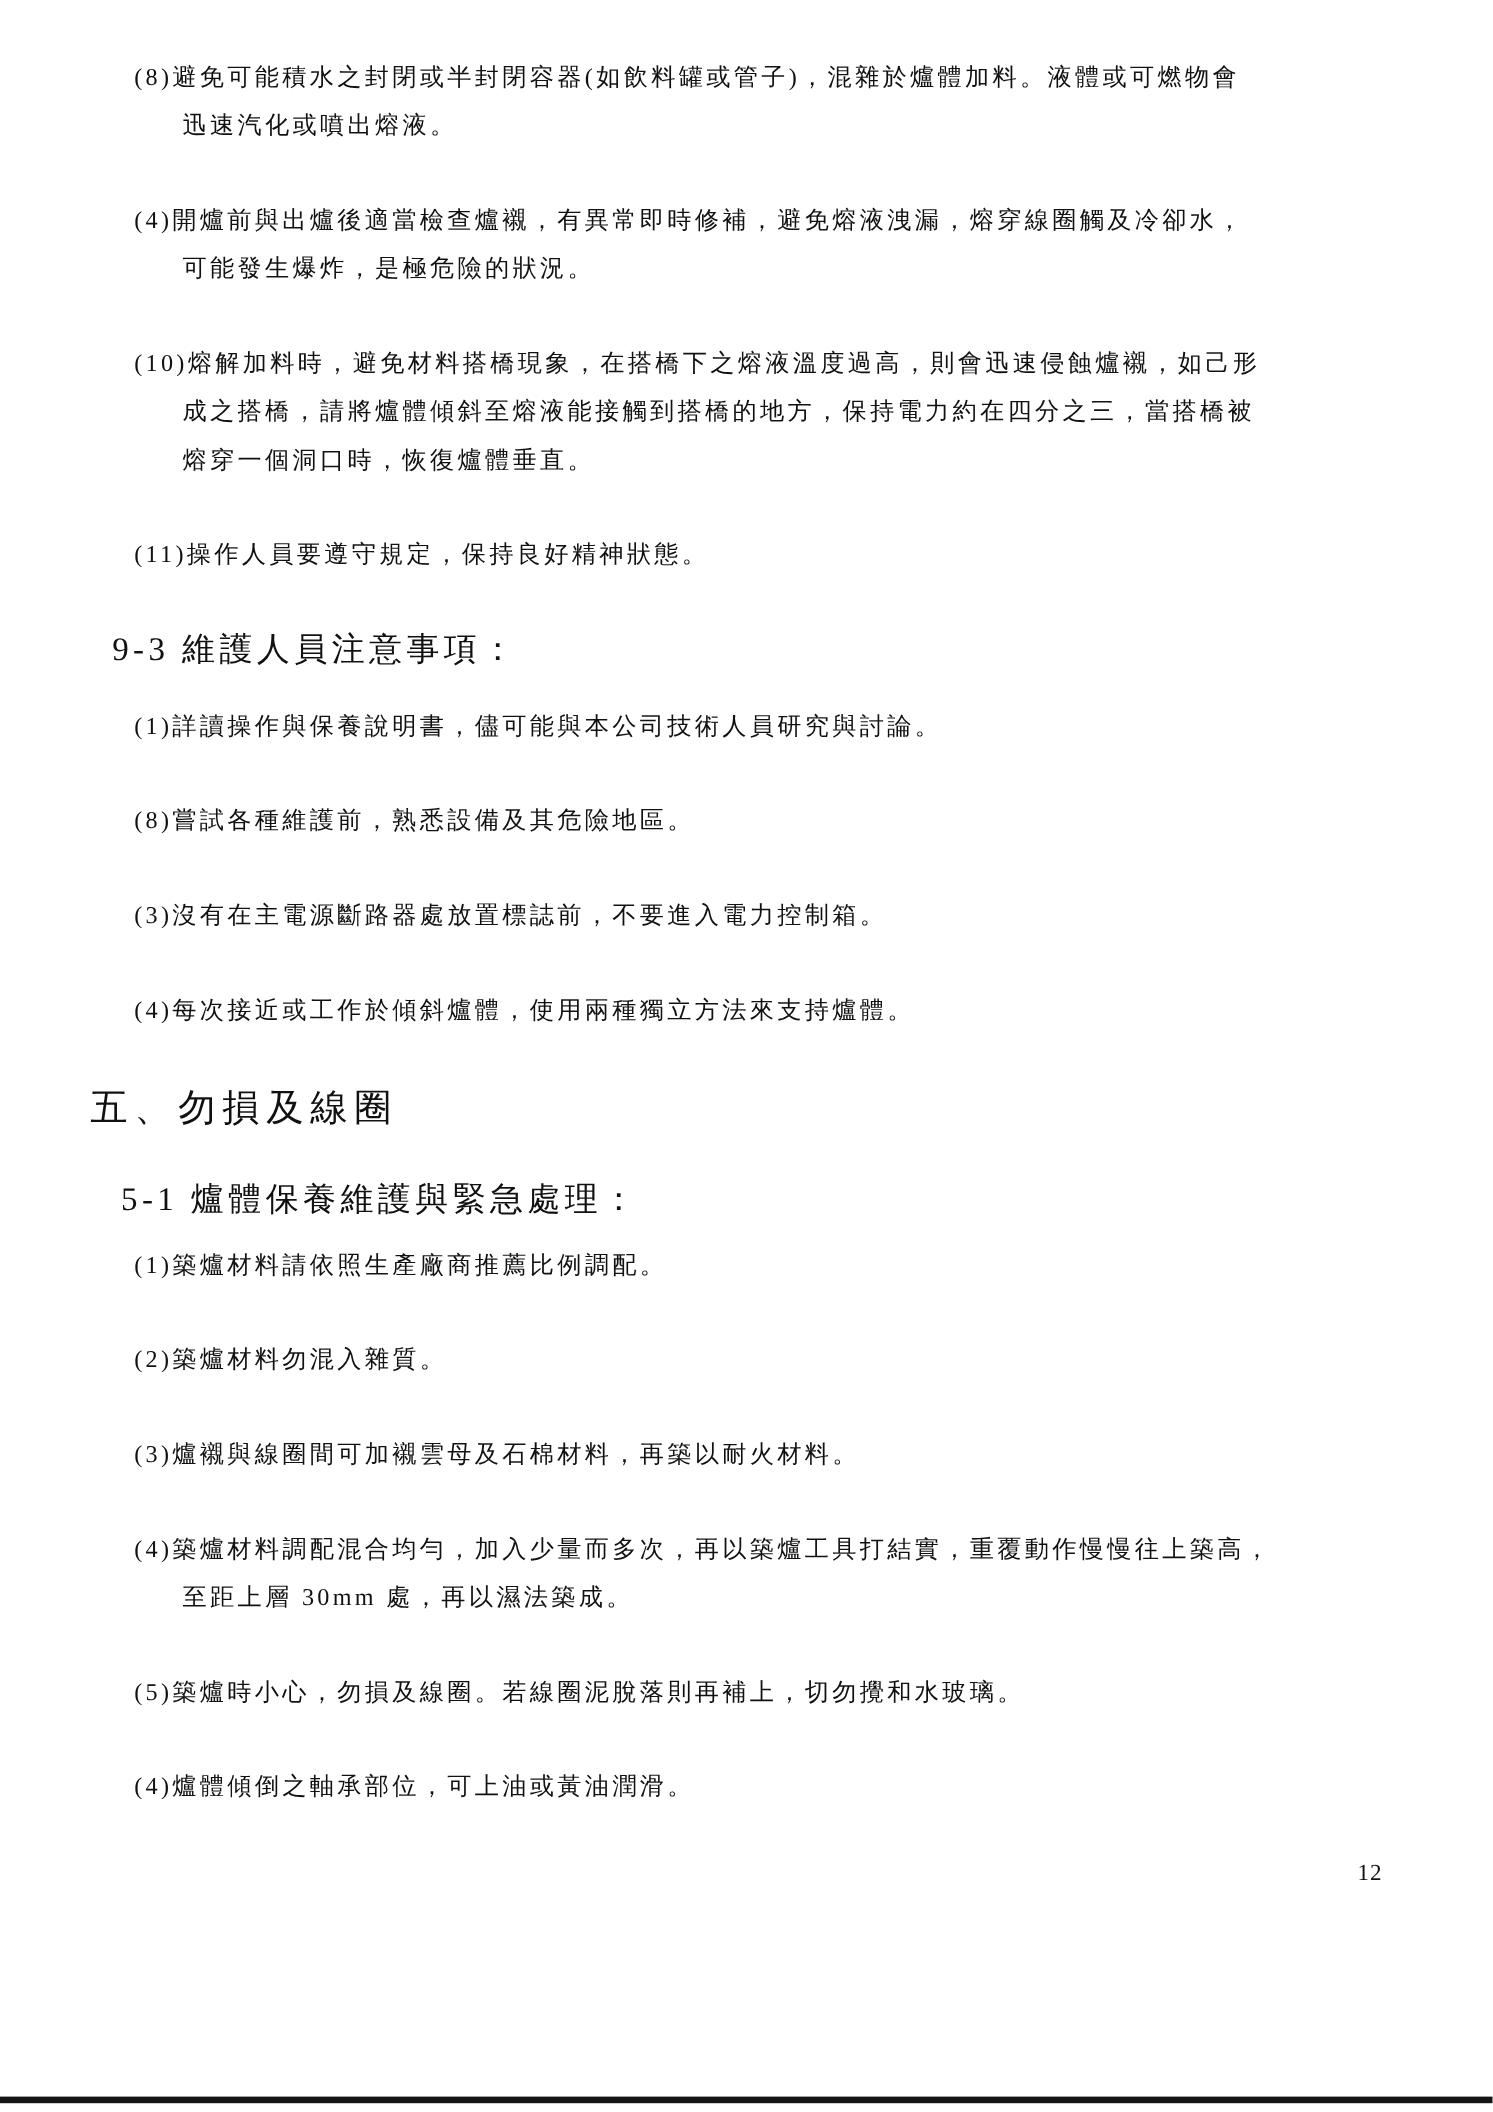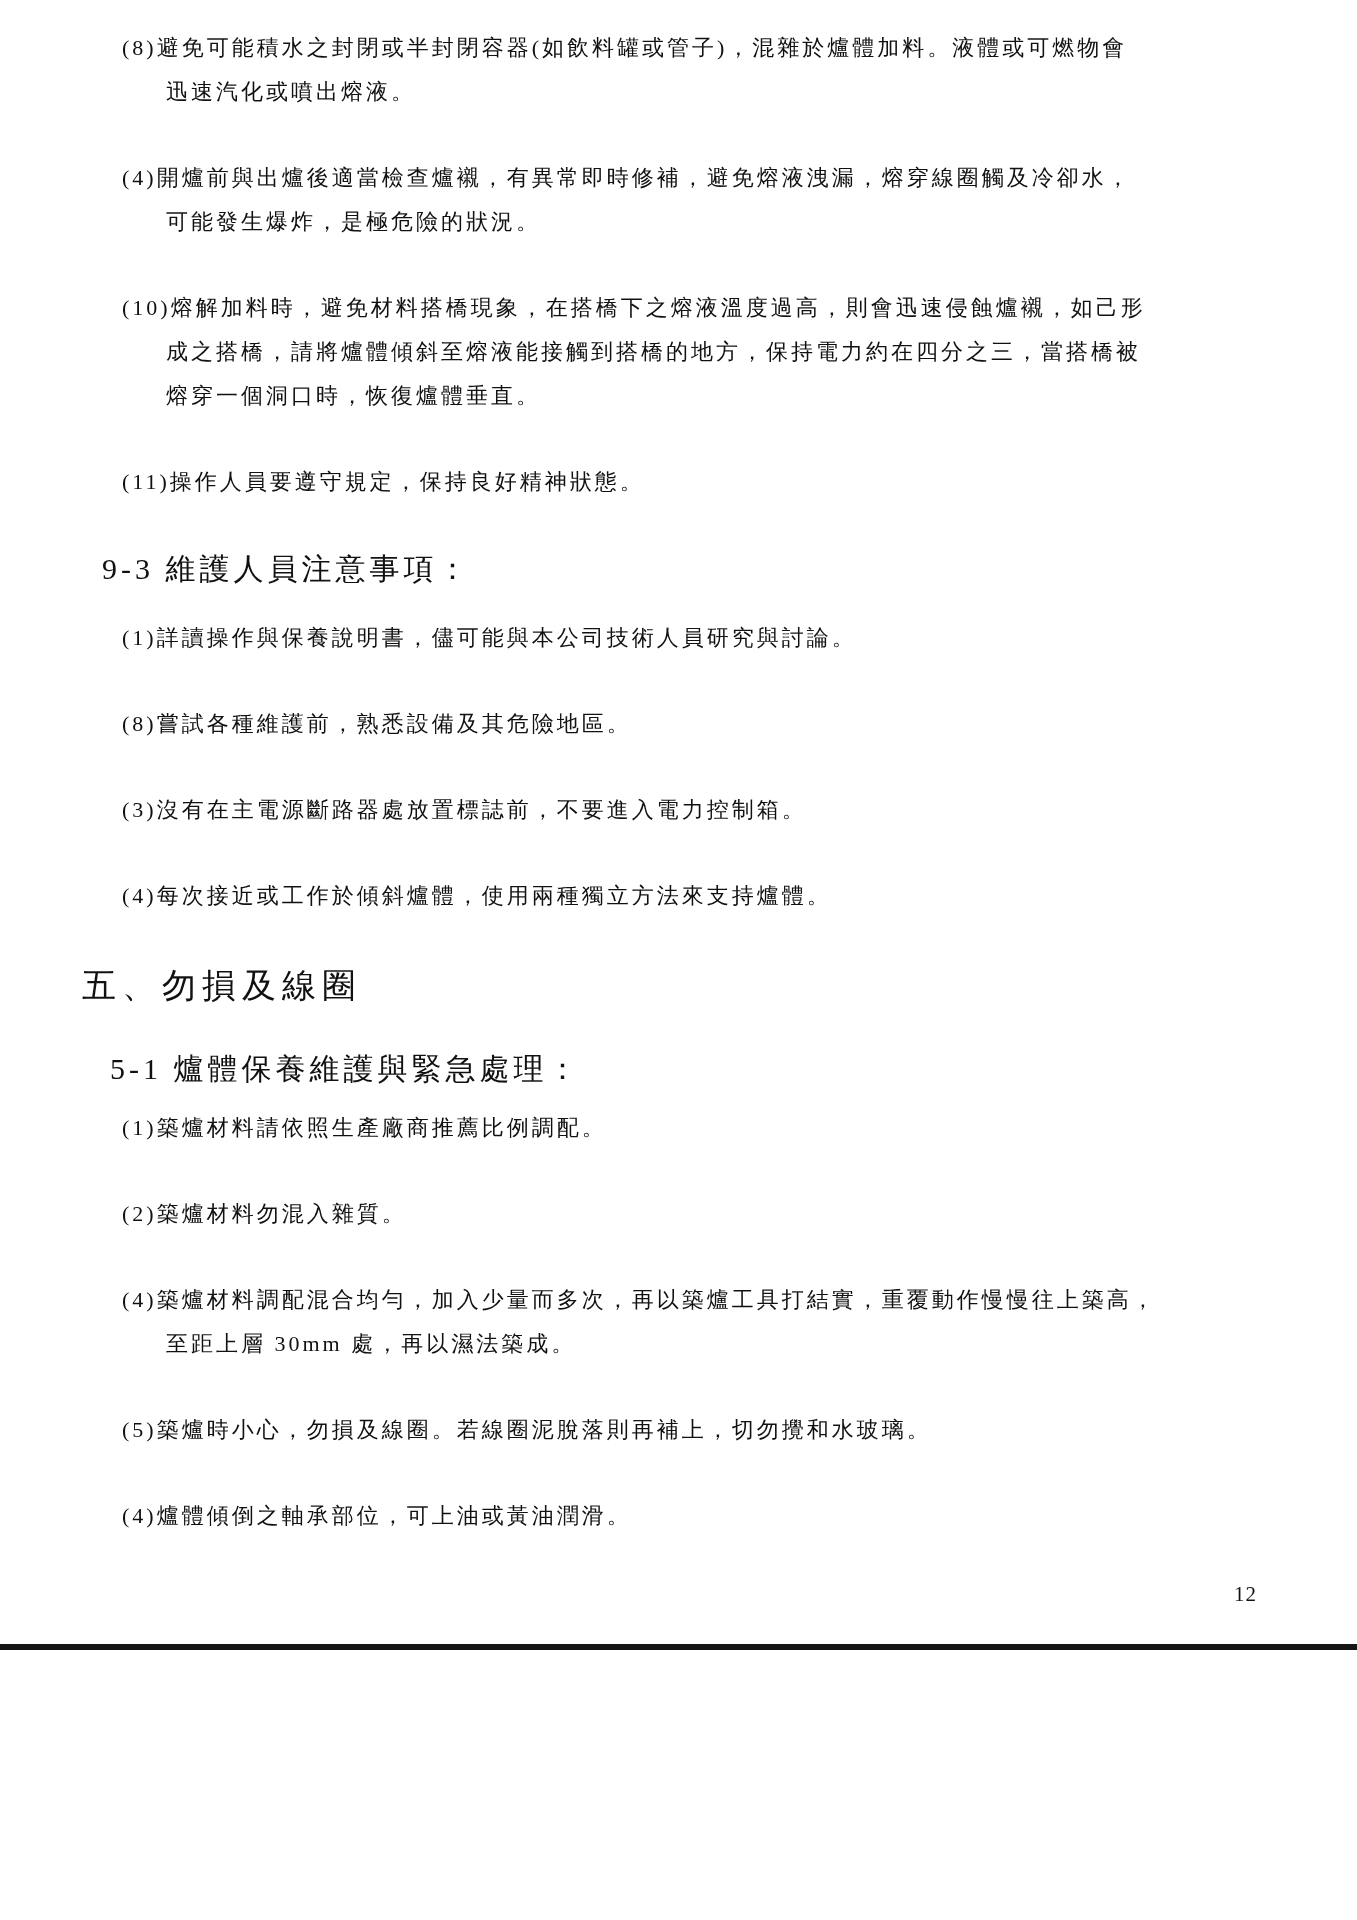--- a/index.html
+++ b/index.html
@@ -11,22 +11,22 @@
     width: 1357px;
     height: 1920px;
     position: relative;
     overflow: hidden;
     font-family: "Liberation Serif", "DejaVu Serif", serif;
     color: #111111;
   }
   .page {
     box-sizing: border-box;
     width: 1357px;
-    height: 1650px;
-    padding: 26px 100px 0 122px;
+    height: 1912px;
+    padding: 48px 100px 0 122px;
     position: relative;
   }
   .item {
     font-size: 22px;
     line-height: 44px;
     letter-spacing: 3px;
     margin: 0 0 42px 0;
     white-space: pre-wrap;
     padding-left: 44px;
     text-indent: -44px;
@@ -84,20 +84,21 @@
   <p class="item">(8)嘗試各種維護前，熟悉設備及其危險地區。</p>
   <p class="item">(3)沒有在主電源斷路器處放置標誌前，不要進入電力控制箱。</p>
   <p class="item">(4)每次接近或工作於傾斜爐體，使用兩種獨立方法來支持爐體。</p>
 
   <h1 class="heading-chapter">五、勿損及線圈</h1>
 
   <h2 class="heading-sub h51">5-1 爐體保養維護與緊急處理：</h2>
 
   <p class="item">(1)築爐材料請依照生產廠商推薦比例調配。</p>
   <p class="item">(2)築爐材料勿混入雜質。</p>
+  <p class="item">(3)爐襯與線圈間可加襯雲母及石棉材料，再築以耐火材料。</p>
   <p class="item">(4)築爐材料調配混合均勻，加入少量而多次，再以築爐工具打結實，重覆動作慢慢往上築高，
 至距上層 30mm 處，再以濕法築成。</p>
   <p class="item">(5)築爐時小心，勿損及線圈。若線圈泥脫落則再補上，切勿攪和水玻璃。</p>
   <p class="item">(4)爐體傾倒之軸承部位，可上油或黃油潤滑。</p>
 
   <div class="page-number">12</div>
 
   <div class="bottom-edge"></div>
 </div>
 

